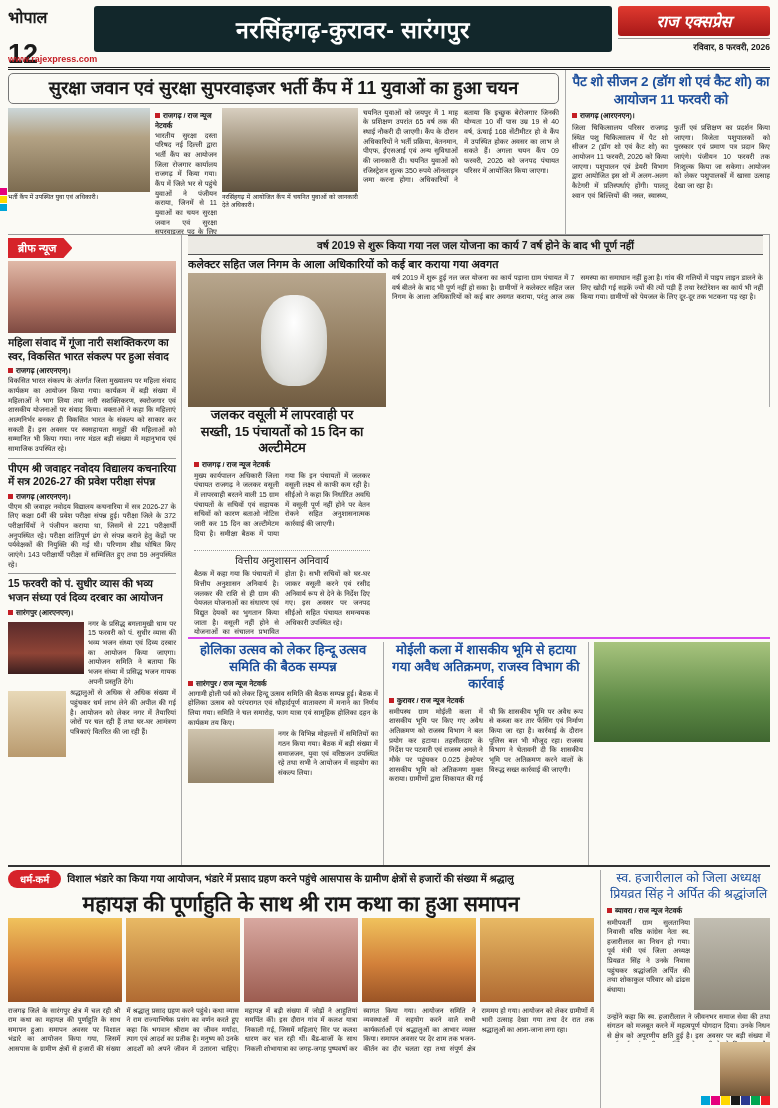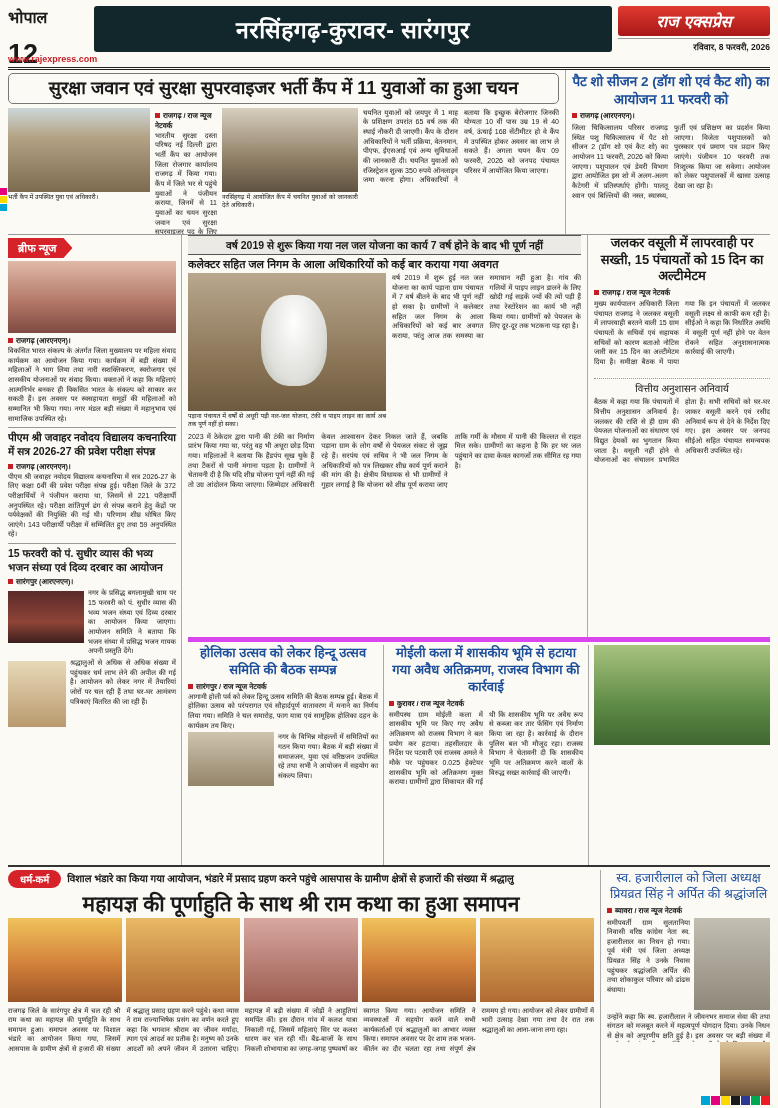--- a/index.html
+++ b/index.html
@@ -42,21 +42,21 @@
   
   .mid{display:flex;height:630px;border-bottom:2px solid #333;}
   .brief{width:168px;border-right:1px solid #aaa;padding:3px 5px 4px 0;overflow:hidden;}
   .brief-tag{background:#d6232a;color:#fff;font-weight:bold;font-size:11px;padding:2px 16px 3px 10px;display:inline-block;
              clip-path:polygon(0 0,calc(100% - 9px) 0,100% 50%,calc(100% - 9px) 100%,0 100%);}
   .brief .ph{width:100%;height:72px;margin-top:3px;}
   .bh{font-size:10.5px;font-weight:bold;line-height:1.3;margin:3px 0 0;}
   .sep{border-top:1px solid #999;margin:4px 0 1px;}
   .brow{display:flex;gap:4px;margin-top:2px;}
   .midmain{flex:1;display:flex;flex-direction:column;padding-left:6px;min-width:0;}
-  .rowA{display:flex;height:402px;border-bottom:5px solid #d946ef;}
+  .rowA{display:flex;height:402px;border-bottom:2px solid #d946ef;flex-direction:column;}
   .water{flex:1;border-right:1px solid #aaa;padding-right:6px;overflow:hidden;min-width:0;}
   .kicker{border-top:1px solid #555;border-bottom:1px solid #555;background:#eceae4;text-align:center;font-weight:bold;font-size:10.5px;padding:2px 0;}
   .water-hl{font-size:24px;font-weight:bold;line-height:1.12;margin:4px 0 3px;}
   .water-sub{font-size:11px;font-weight:bold;margin:1px 0 2px;}
   .water-flex{display:flex;gap:6px;margin-top:2px;}
   .water-pw{width:198px;display:flex;flex-direction:column;}
   .water-pw .ph{height:138px;}
   .water-side{flex:1;column-count:2;column-gap:6px;overflow:hidden;}
   .water-bottom{column-count:3;column-gap:7px;margin-top:4px;overflow:hidden;}
   .jalkar{width:176px;padding-left:6px;overflow:hidden;}
@@ -164,20 +164,21 @@
       <div class="dl">राजगढ़ (आरएनएन)।</div>
       <div class="pet-body body">जिला चिकित्सालय परिसर राजगढ़ स्थित पशु चिकित्सालय में पैट शो सीजन 2 (डॉग शो एवं कैट शो) का आयोजन 11 फरवरी, 2026 को किया जाएगा। पशुपालन एवं डेयरी विभाग द्वारा आयोजित इस शो में अलग-अलग कैटेगरी में प्रतिस्पर्धाएं होंगी। पालतू श्वान एवं बिल्लियों की नस्ल, स्वास्थ्य, फुर्ती एवं प्रशिक्षण का प्रदर्शन किया जाएगा। विजेता पशुपालकों को पुरस्कार एवं प्रमाण पत्र प्रदान किए जाएंगे। पंजीयन 10 फरवरी तक निःशुल्क किया जा सकेगा। आयोजन को लेकर पशुपालकों में खासा उत्साह देखा जा रहा है।</div>
     </div>
   </div>
 
   <div class="mid">
 
     <div class="brief">
       <span class="brief-tag">ब्रीफ न्यूज</span>
       <div class="ph g3"></div>
+      <div class="bh">महिला संवाद में गूंजा नारी सशक्तिकरण का स्वर, विकसित भारत संकल्प पर हुआ संवाद</div>
       <div class="dl">राजगढ़ (आरएनएन)।</div>
       <div class="body">विकसित भारत संकल्प के अंतर्गत जिला मुख्यालय पर महिला संवाद कार्यक्रम का आयोजन किया गया। कार्यक्रम में बड़ी संख्या में महिलाओं ने भाग लिया तथा नारी सशक्तिकरण, स्वरोजगार एवं शासकीय योजनाओं पर संवाद किया। वक्ताओं ने कहा कि महिलाएं आत्मनिर्भर बनकर ही विकसित भारत के संकल्प को साकार कर सकती हैं। इस अवसर पर स्वसहायता समूहों की महिलाओं को सम्मानित भी किया गया। नगर मंडल बड़ी संख्या में महानुभाव एवं सामाजिक उपस्थित रहे।</div>
       <div class="sep"></div>
       <div class="bh">पीएम श्री जवाहर नवोदय विद्यालय कचनारिया में सत्र 2026-27 की प्रवेश परीक्षा संपन्न</div>
       <div class="dl">राजगढ़ (आरएनएन)।</div>
       <div class="body">पीएम श्री जवाहर नवोदय विद्यालय कचनारिया में सत्र 2026-27 के लिए कक्षा 6वीं की प्रवेश परीक्षा संपन्न हुई। परीक्षा जिले के 372 परीक्षार्थियों ने पंजीयन कराया था, जिसमें से 221 परीक्षार्थी अनुपस्थित रहे। परीक्षा शांतिपूर्ण ढंग से संपन्न कराने हेतु केंद्रों पर पर्यवेक्षकों की नियुक्ति की गई थी। परिणाम शीघ्र घोषित किए जाएंगे। 143 परीक्षार्थी परीक्षा में सम्मिलित हुए तथा 59 अनुपस्थित रहे।</div>
       <div class="sep"></div>
       <div class="bh">15 फरवरी को पं. सुधीर व्यास की भव्य भजन संध्या एवं दिव्य दरबार का आयोजन</div>
       <div class="dl">सारंगपुर (आरएनएन)।</div>
       <div class="brow">

